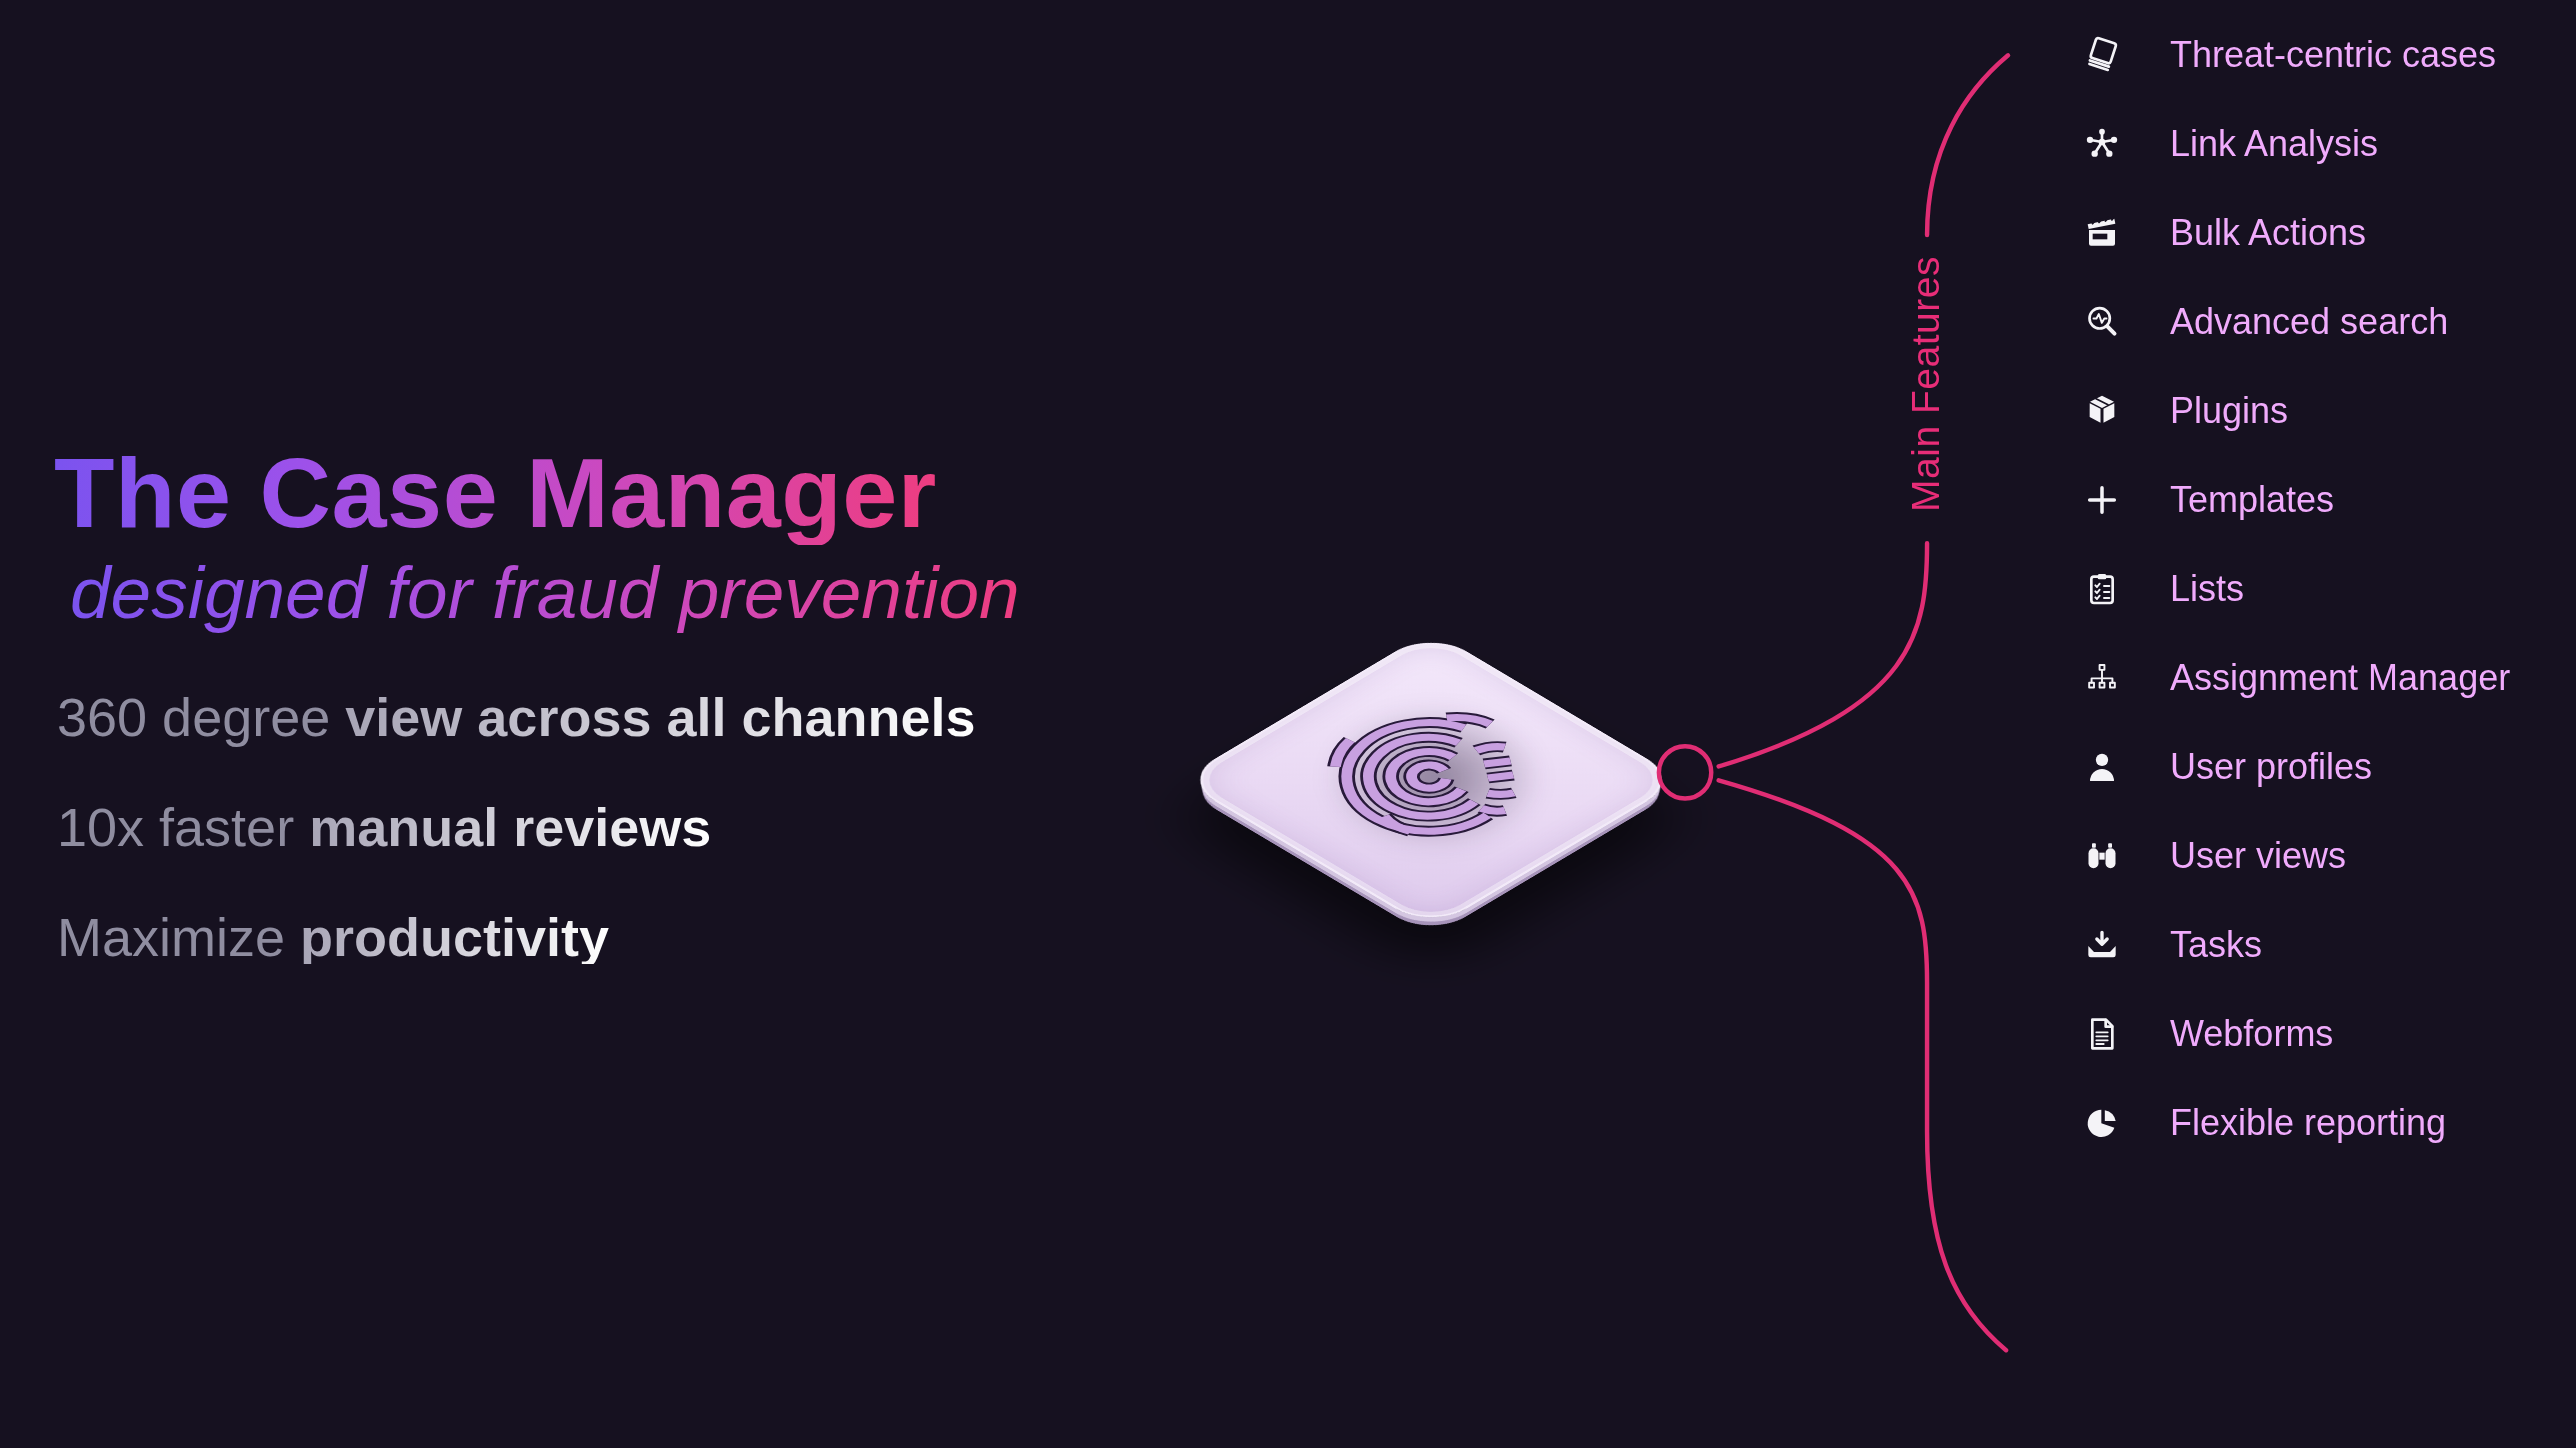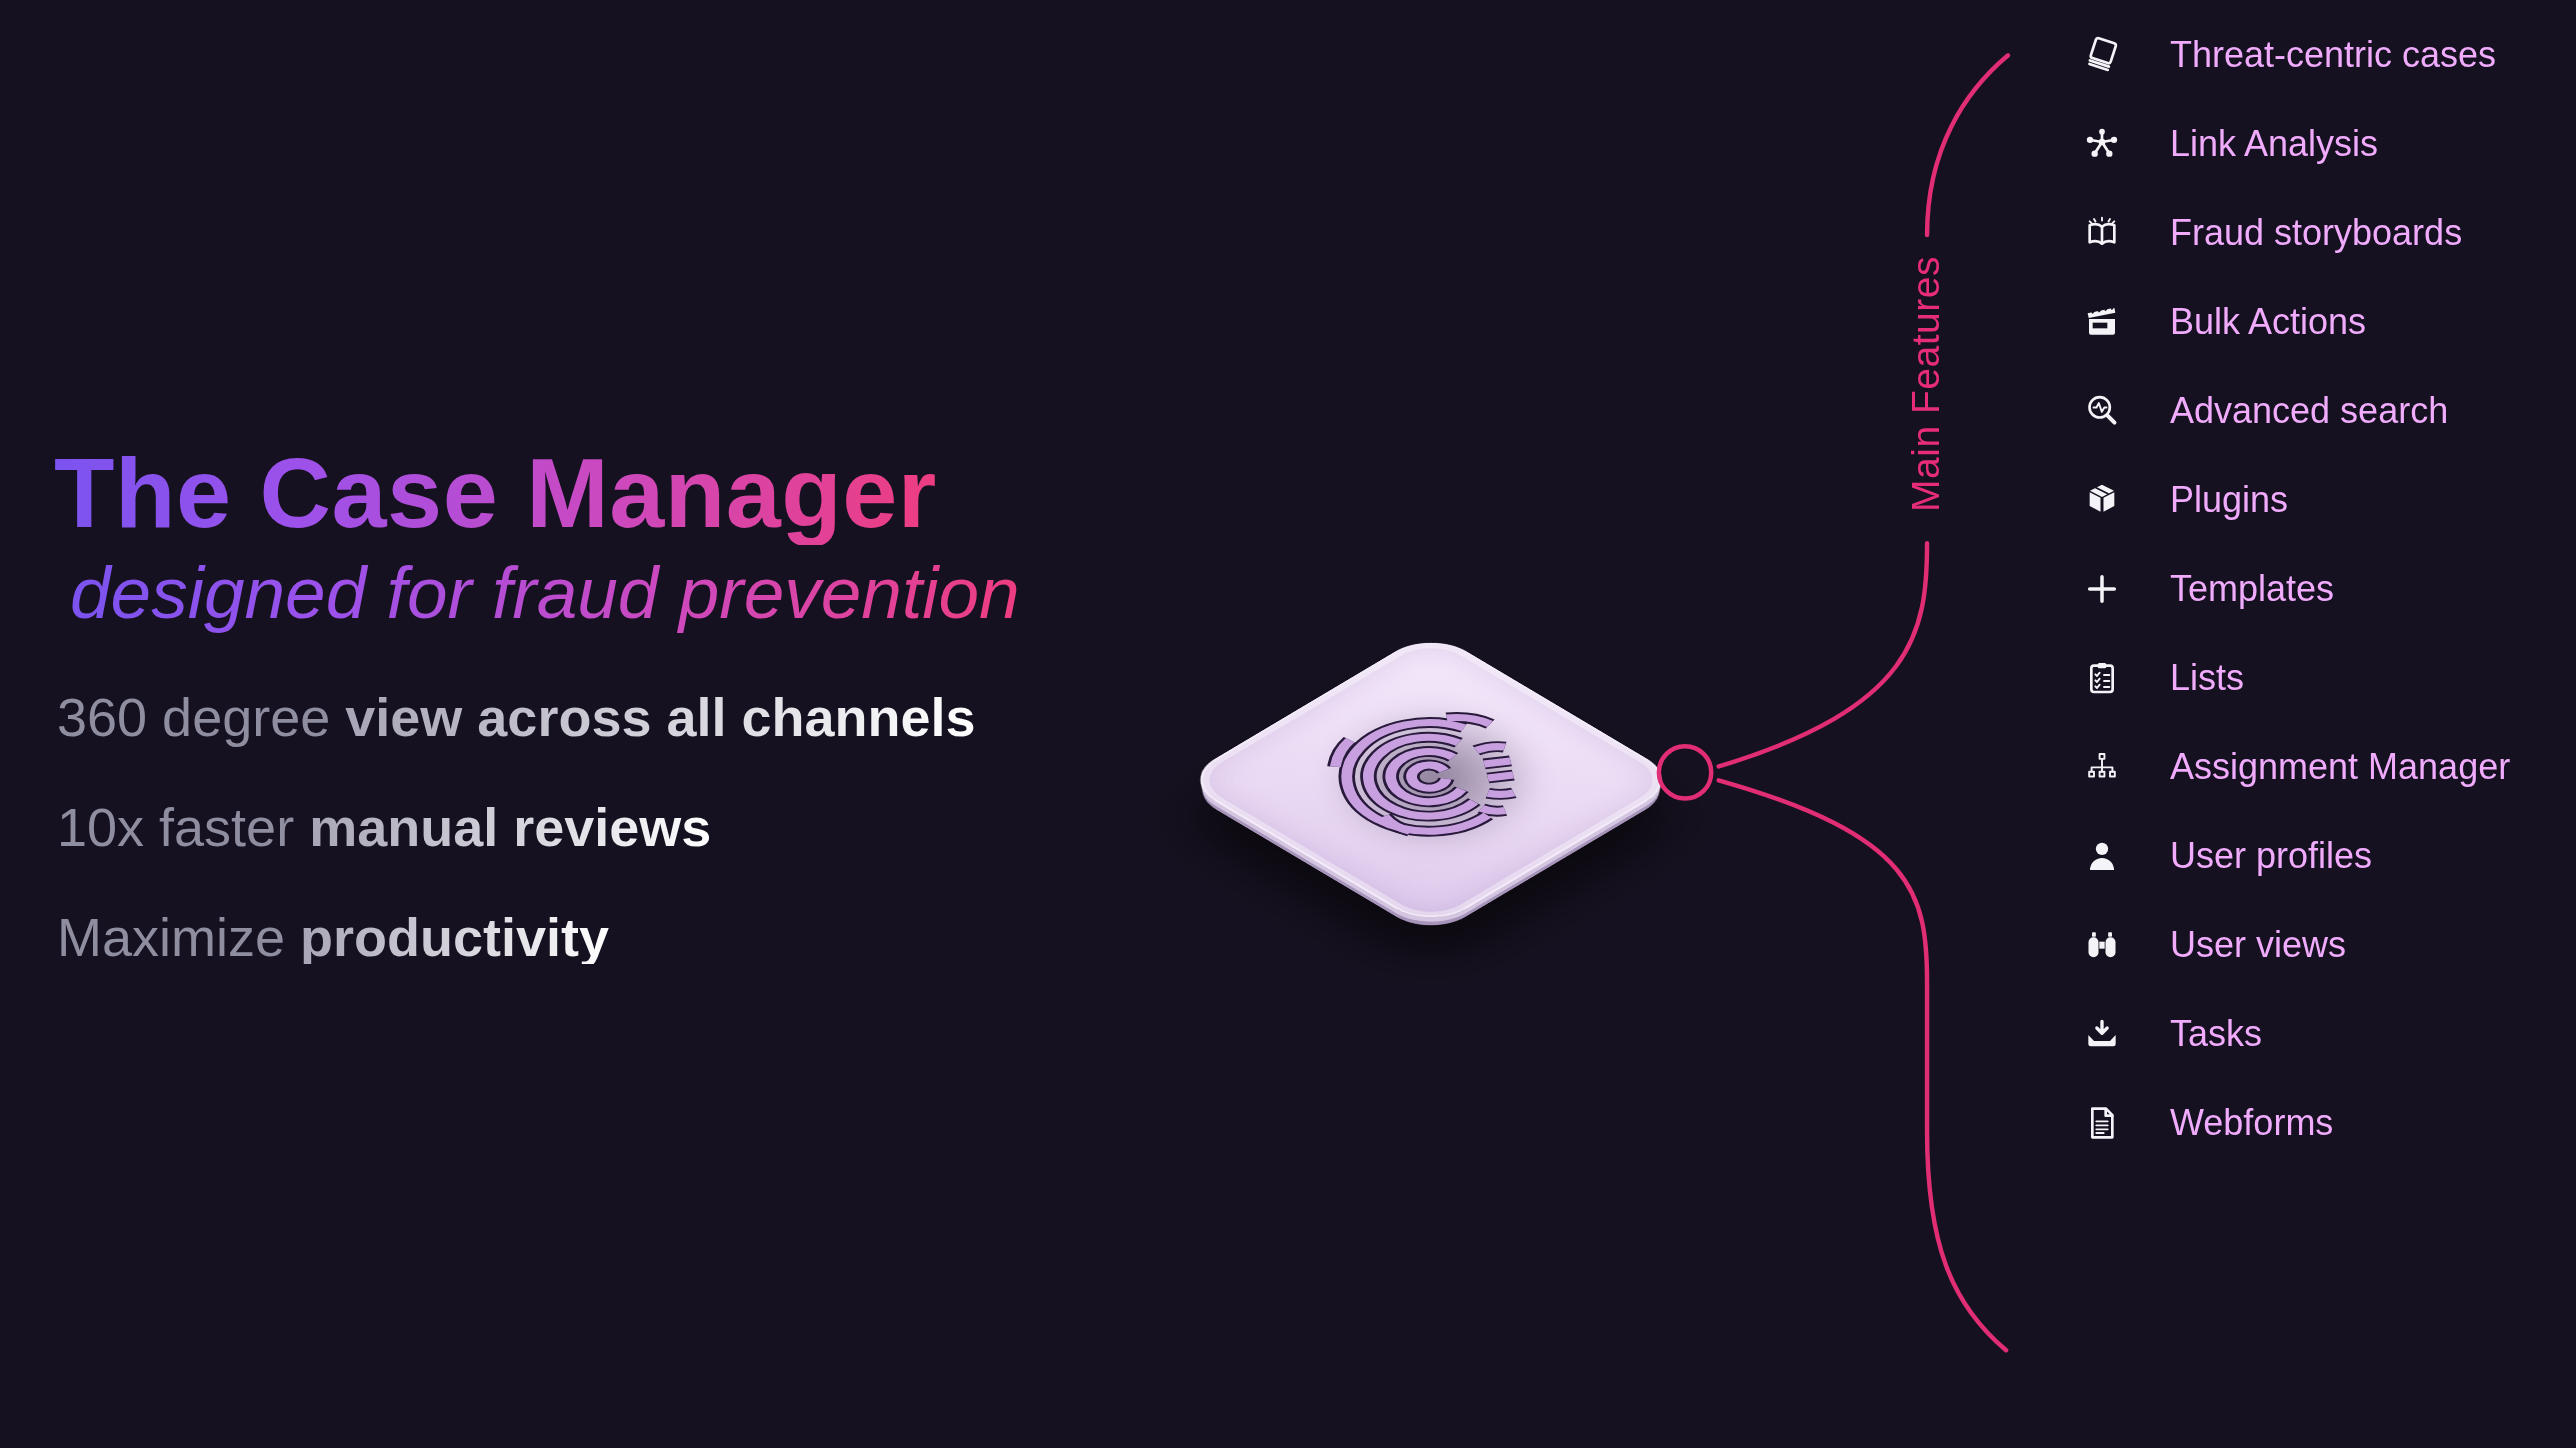--- a/index.html
+++ b/index.html
@@ -157,30 +157,20 @@
           <circle class="fill" cx="12" cy="4.6" r="1.7"></circle>
           <circle class="fill" cx="4.8" cy="9.5" r="1.9"></circle>
           <circle class="fill" cx="19.2" cy="9.5" r="1.9"></circle>
           <circle class="fill" cx="7.6" cy="17.8" r="1.9"></circle>
           <circle class="fill" cx="16.4" cy="17.8" r="1.9"></circle>
         </svg>
     </span>
     <span class="flabel">Link Analysis</span>
   </div>
 
-  <div class="feature-row">
-    <span class="ficon">
-      <svg viewBox="0 0 24 24">
-          <path d="M12 8.2C10.2 6.6 7.2 6.4 4.6 7.4V17.6c2.6-1 5.6-.8 7.4.8 1.8-1.6 4.8-1.8 7.4-.8V7.4C16.8 6.4 13.8 6.6 12 8.2Z"></path>
-          <path d="M12 8.2v10.2"></path>
-          <path class="thin" d="M7.2 3.6l.9 1.5M12 2.8v1.7M16.8 3.6l-.9 1.5M4.6 5l1.3 1.2M19.4 5l-1.3 1.2"></path>
-        </svg>
-    </span>
-    <span class="flabel">Fraud storyboards</span>
-  </div>
 
   <div class="feature-row">
     <span class="ficon">
       <svg viewBox="0 0 24 24">
           <path class="fill" d="M4.2 10.2h15.6v8.2a1.2 1.2 0 0 1-1.2 1.2H5.4a1.2 1.2 0 0 1-1.2-1.2Z"></path>
           <path class="fill" d="M4 9.6 3.4 6.8l16-3.3.6 2.9Z"></path>
           <rect x="6.4" y="12.4" width="8.8" height="3.4" fill="#161120" stroke="none"></rect>
           <path class="dark" d="m6.3 6.4 1.7-2M10.2 5.6l1.7-2M14.1 4.8l1.7-2M17.9 4.1l1.3-1.6" stroke-width="1.1"></path>
         </svg>
     </span>
@@ -285,15 +275,24 @@
     <span class="ficon">
       <svg viewBox="0 0 24 24">
           <path d="M6.2 3.4h8.2l3.8 3.9v13.3H6.2Z"></path>
           <path d="M14.2 3.6v4h3.9"></path>
           <path class="thin" d="M8.6 11h6.8M8.6 13.4h6.8M8.6 15.8h6.8M8.6 18h4.4"></path>
         </svg>
     </span>
     <span class="flabel">Webforms</span>
   </div>
 
+  <div class="feature-row">
+    <span class="ficon">
+      <svg viewBox="0 0 24 24">
+          <path class="fill" d="M11.6 12.2V4a8.2 8.2 0 1 0 7.8 10.8Z"></path>
+          <path class="fill" d="M13.7 10.8V4.3a8.2 8.2 0 0 1 6.5 6.5Z"></path>
+        </svg>
+    </span>
+    <span class="flabel">Flexible reporting</span>
+  </div>
 
 </div>
 
 
 </body></html>

